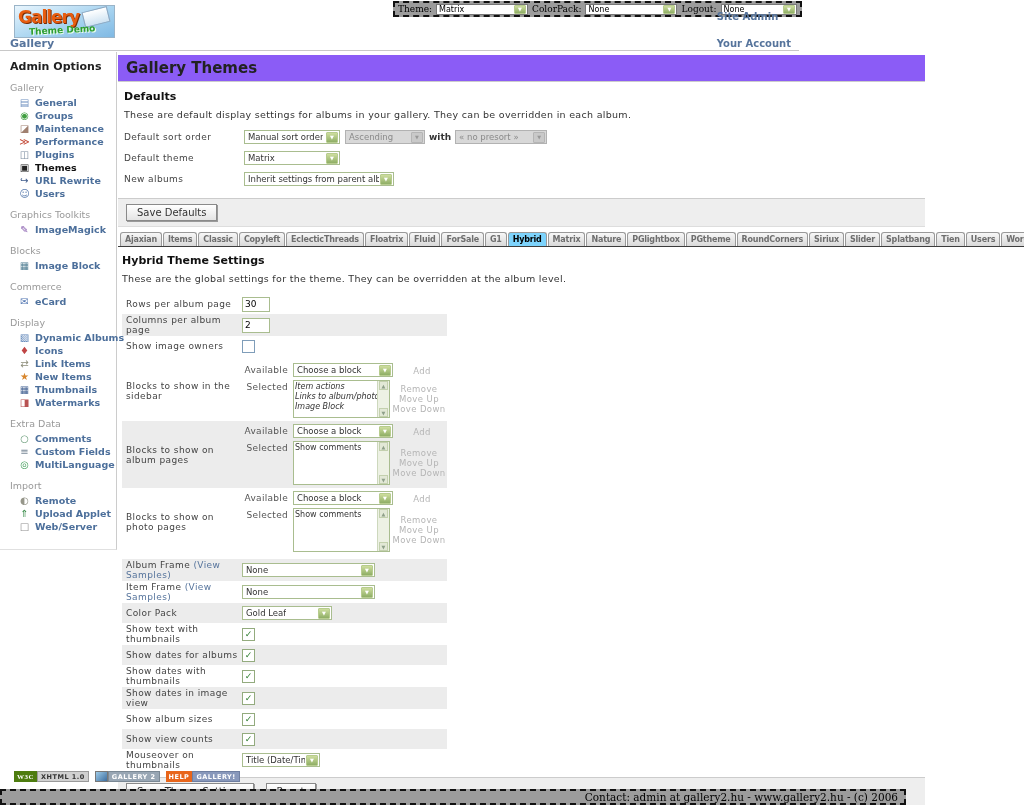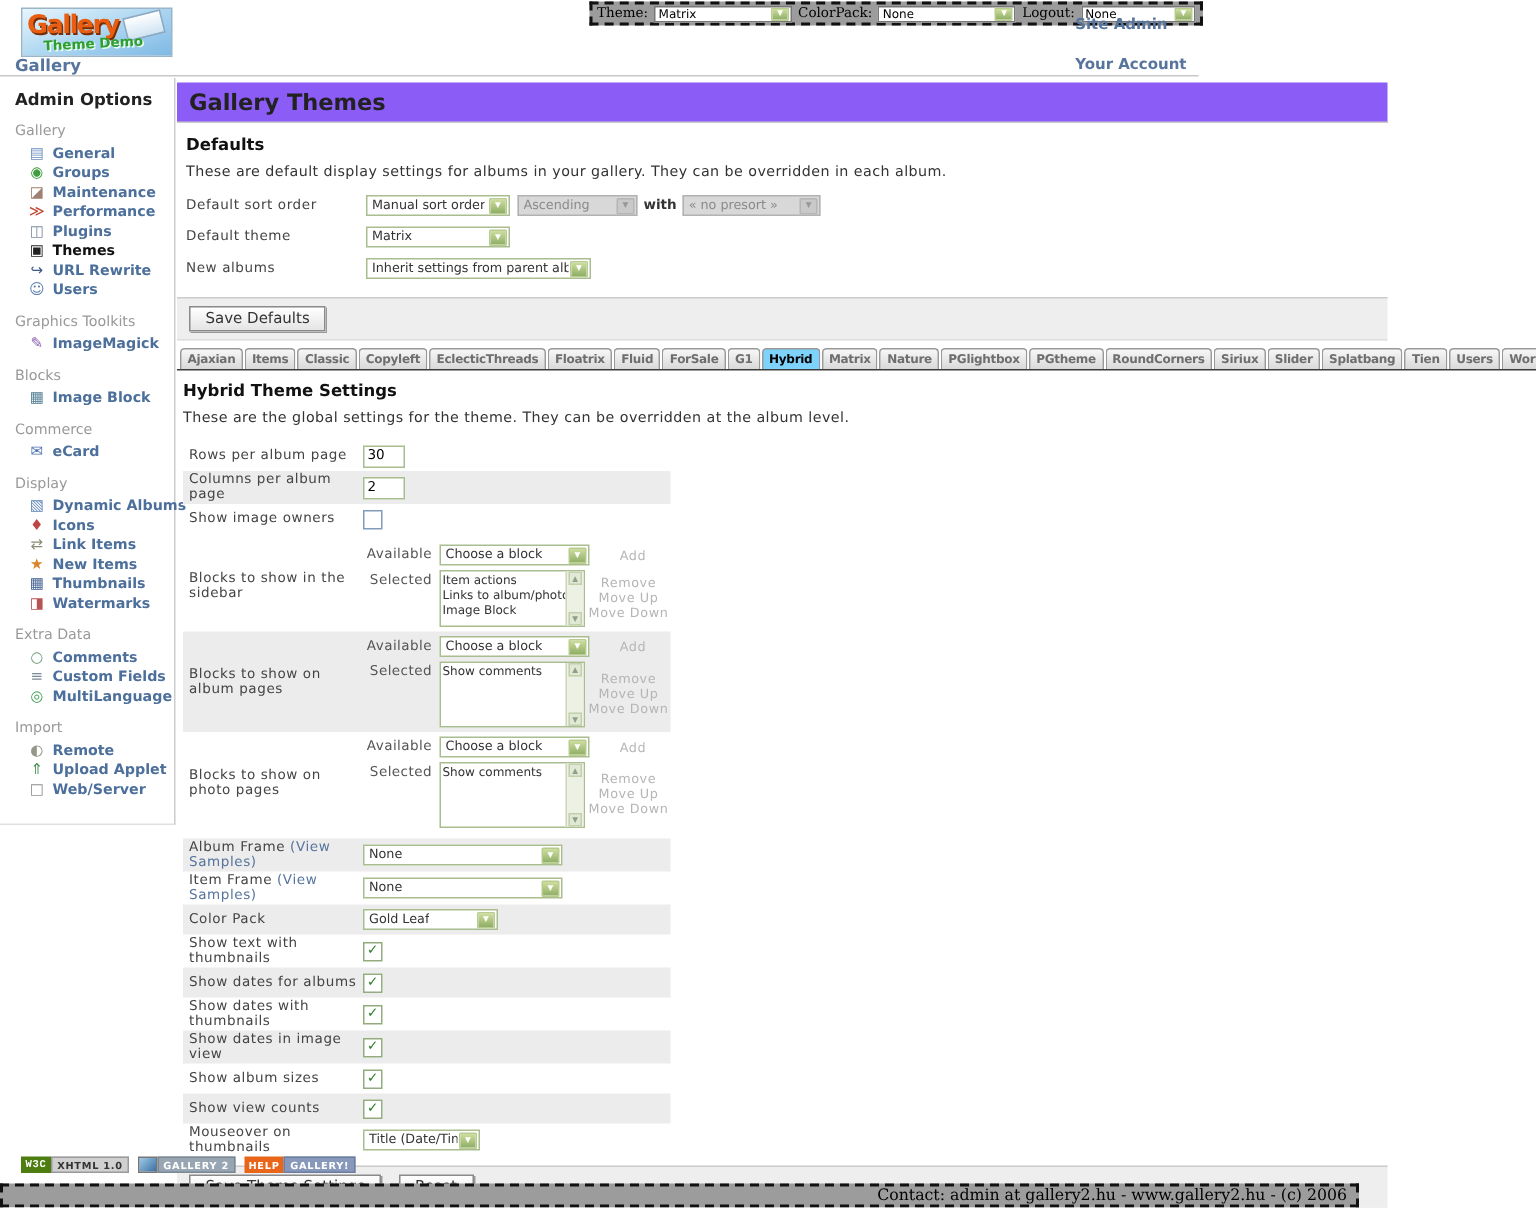--- a/index.html
+++ b/index.html
@@ -108,21 +108,21 @@
                   width:9px;height:9px;display:flex;align-items:center;justify-content:center;
                   box-sizing:border-box;cursor:pointer;}
   .settings-btnrow{margin-top:6px;}
   .settings-btnrow .btn{margin-right:8px;}
 
   
   .badges{position:absolute;top:771px;left:14px;display:flex;gap:6px;}
   .badge{display:inline-flex;height:11px;font-size:6.5px;font-weight:bold;letter-spacing:.5px;
          cursor:pointer;}
   .badge span{display:inline-flex;align-items:center;padding:0 3px;}
-  .b-w3c-l{background:#4d7c0f;color:#fff;font-family:Liberation Mono, monospace;font-size:7px;}
+  .b-w3c-l{background:#4d7c0f;color:#fff;font-family:Liberation Serif, serif;font-size:7px;}
   .b-w3c-r{background:#d0d0d0;color:#333;border:1px solid #9a9a9a;box-sizing:border-box;}
   .b-g2-img{width:13px;background:linear-gradient(135deg,#9ecbe8,#3c6ea0);border:1px solid #777;box-sizing:border-box;}
   .b-g2-r{background:#98a6b4;color:#fff;border:1px solid #7a8894;box-sizing:border-box;}
   .b-help-l{background:#e8651a;color:#fff;}
   .b-help-r{background:#8898bb;color:#fff;border:1px solid #6e7ea0;box-sizing:border-box;}
   .contact-bar{position:absolute;top:789px;left:0;width:906px;height:16px;box-sizing:border-box;
                background:#9c9c9c;border:2px dashed #111;display:flex;align-items:center;
                justify-content:flex-end;padding-right:6px;font-family:"DejaVu Serif",serif;
                font-size:10.5px;color:#000;}
 </style>
@@ -358,21 +358,21 @@
             <div class="blk-row">
               <span class="blk-label">Available</span>
               <span class="sel" style="width: 100px;">
                 <span class="sel-text">Choose a block</span>
                 <span class="sel-arrow"></span>
               </span>
               <span class="acts add-act">Add</span>
             </div>
             <div class="blk-row">
               <span class="blk-label">Selected</span>
-              <div class="lb" style="height: 38px;">
+              <div class="lb" style="height: 38px; font-style: italic;">
                 <div class="lb-items">
                   <div>Item actions</div>
                   <div>Links to album/photo peers</div>
                   <div>Image Block</div>
                 </div>
                 <div class="lb-scroll">
                   <span>▲</span>
                   <span>▼</span>
                 </div>
               </div>

